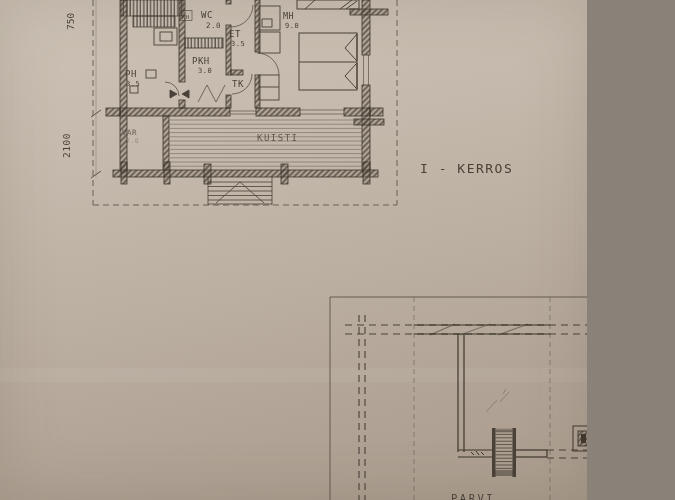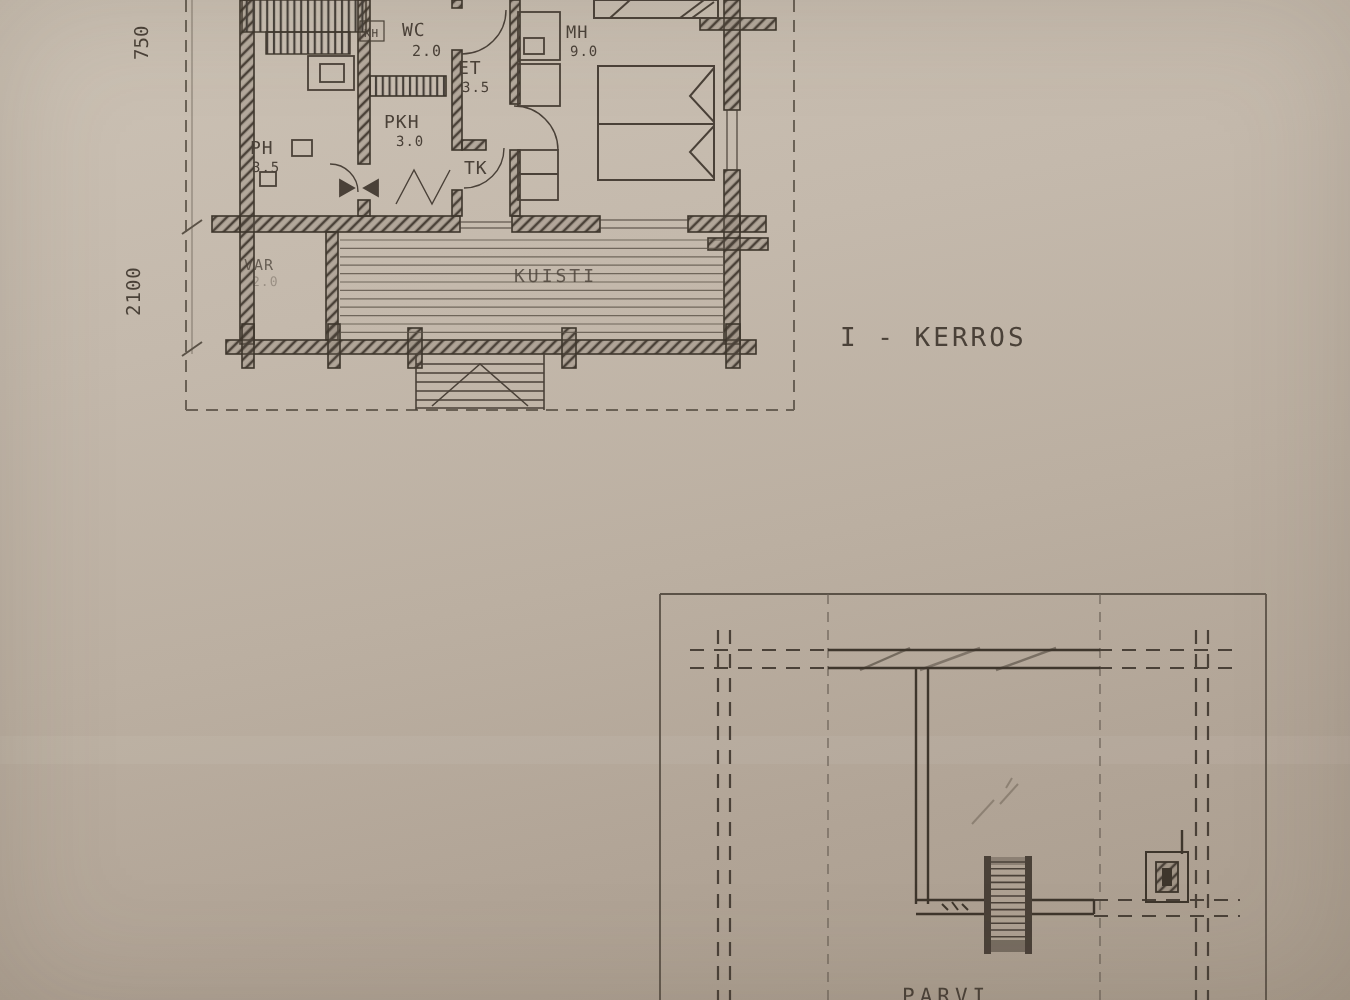--- a/index.html
+++ b/index.html
@@ -1,19 +1,20 @@
 <!DOCTYPE html>
 <html><head>
 <meta charset="utf-8">
 <style>
   html,body{margin:0;padding:0;background:#8a8178;}
   .paper{
-    position:relative;width:675px;height:500px;overflow:hidden;
+    position:relative;width:551px;height:500px;overflow:hidden;
     background:linear-gradient(168deg,#ccc2b5 0%,#c4b9ac 30%,#bbafa1 55%,#b1a496 78%,#a99c8d 100%);
     font-family:"DejaVu Sans Mono","Liberation Mono",monospace;
+    padding-left:36px;
   }
   .paper::after{content:"";position:absolute;inset:0;pointer-events:none;
     box-shadow:inset 0 0 60px rgba(90,75,60,.18);}
   .band{position:absolute;left:0;width:675px;height:14px;background:rgba(255,255,255,.05);pointer-events:none;}
   svg{position:absolute;left:0;top:0;}
   svg text{fill:#4a4138;}
 </style>
 </head>
 <body>
 

